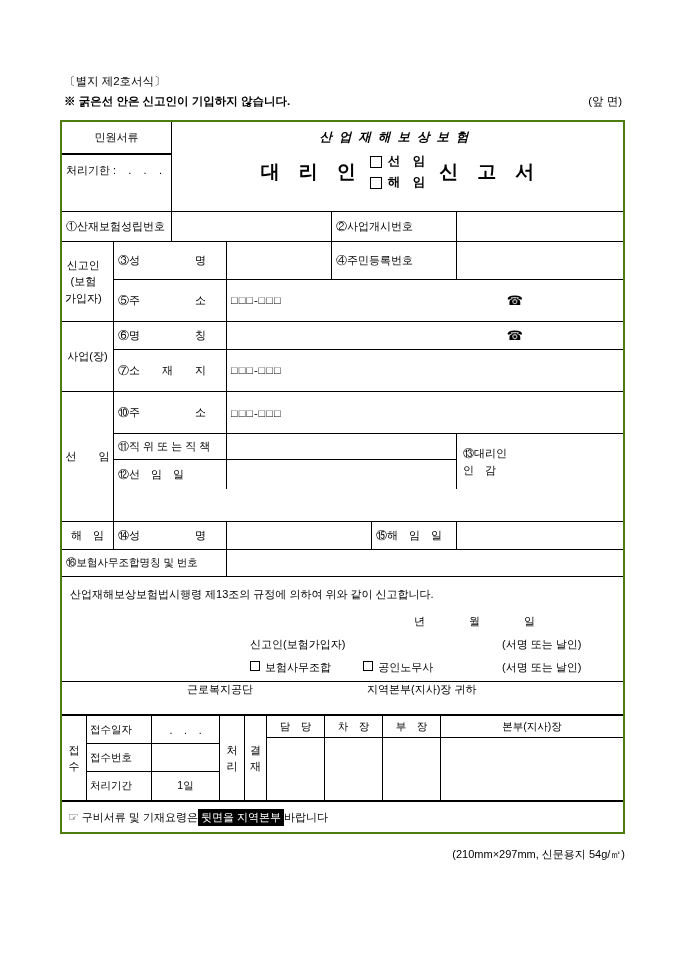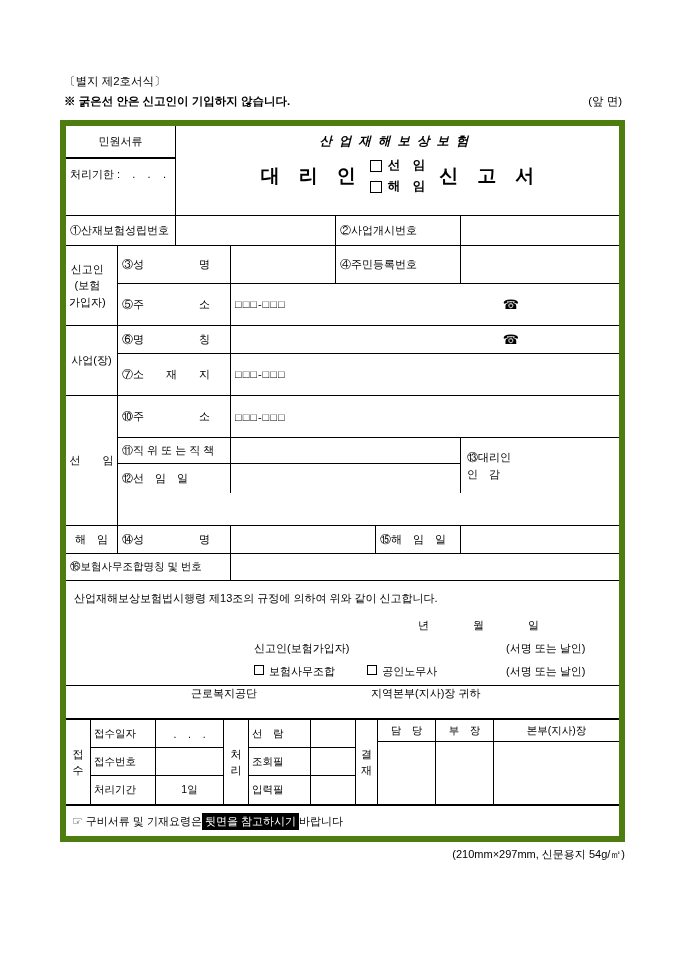--- a/index.html
+++ b/index.html
@@ -7,21 +7,21 @@
     width:680px; height:962px; position:relative;
     background:#ffffff; color:#000;
     font-family:"Liberation Sans", sans-serif;
     font-size:11px;
   }
   .topnote { position:absolute; left:64px; font-size:11.5px; }
   .warn { font-weight:bold; }
   .front { position:absolute; right:58px; top:94px; font-size:11.5px; }
   .paper-note { position:absolute; right:55px; top:847px; font-size:11px; }
 
-  .form { position:absolute; left:60px; top:120px; width:565px; border:6px solid #4d7c0f; background:#fff; }
+  .form { position:absolute; left:60px; top:120px; width:565px; border:2px solid #4d7c0f; background:#fff; }
   .row { display:flex; width:100%; }
   .bb { border-bottom:1px solid #000; }
   .br { border-right:1px solid #000; }
   .lbl { font-size:11px; padding:2px 4px; display:flex; align-items:center; }
   .pre { white-space:pre; }
   .preline { white-space:pre-line; }
   .val { position:relative; display:flex; align-items:center; padding:2px 4px; }
   .vsec { display:flex; align-items:center; justify-content:center; text-align:center;
           white-space:pre-line; line-height:1.5; font-size:11px; padding:2px; }
   .center { justify-content:center; text-align:center; }
@@ -206,54 +206,44 @@
         <div class="slbl br" style="width:65px">접수번호</div>
         <div class="sval flex1"></div>
       </div>
       <div class="srow" style="height:28px">
         <div class="slbl br" style="width:65px">처리기간</div>
         <div class="sval flex1">1일</div>
       </div>
     </div>
     <div class="vsec br" style="width:25px">처
 리</div>
-    <div class="col br" style="width:107px">
-      <div class="srow bb" style="height:28px">
-        <div class="slbl br" style="width:62px">선　람</div>
-        <div class="sval flex1"></div>
-      </div>
-      <div class="srow bb" style="height:28px">
-        <div class="slbl br" style="width:62px">조회필</div>
-        <div class="sval flex1"></div>
-      </div>
-      <div class="srow" style="height:28px">
-        <div class="slbl br" style="width:62px">입력필</div>
-        <div class="sval flex1"></div>
-      </div>
-    </div>
     <div class="vsec br" style="width:22px">결
 재</div>
     <div class="row flex1">
       <div class="acol br" style="width:58px">
         <div class="ahead">담　당</div>
         <div class="abody"></div>
       </div>
       <div class="acol br" style="width:58px">
+        <div class="ahead">차　장</div>
+        <div class="abody"></div>
+      </div>
+      <div class="acol br" style="width:58px">
         <div class="ahead">부　장</div>
         <div class="abody"></div>
       </div>
       <div class="acol flex1">
         <div class="ahead">본부(지사)장</div>
         <div class="abody"></div>
       </div>
     </div>
   </div>
 
   <div class="footer-row" style="height:30px">
     <span class="hand">☞</span>
     <span>구비서류 및 기재요령은 </span>
-    <span class="inv">뒷면을 참고하시기</span>
+    <span class="inv">뒷면을 지역본부</span>
     <span> 바랍니다</span>
   </div>
 
 </div>
 
 <div class="paper-note">(210mm×297mm, 신문용지 54g/㎡)</div>
 
 </body></html>

